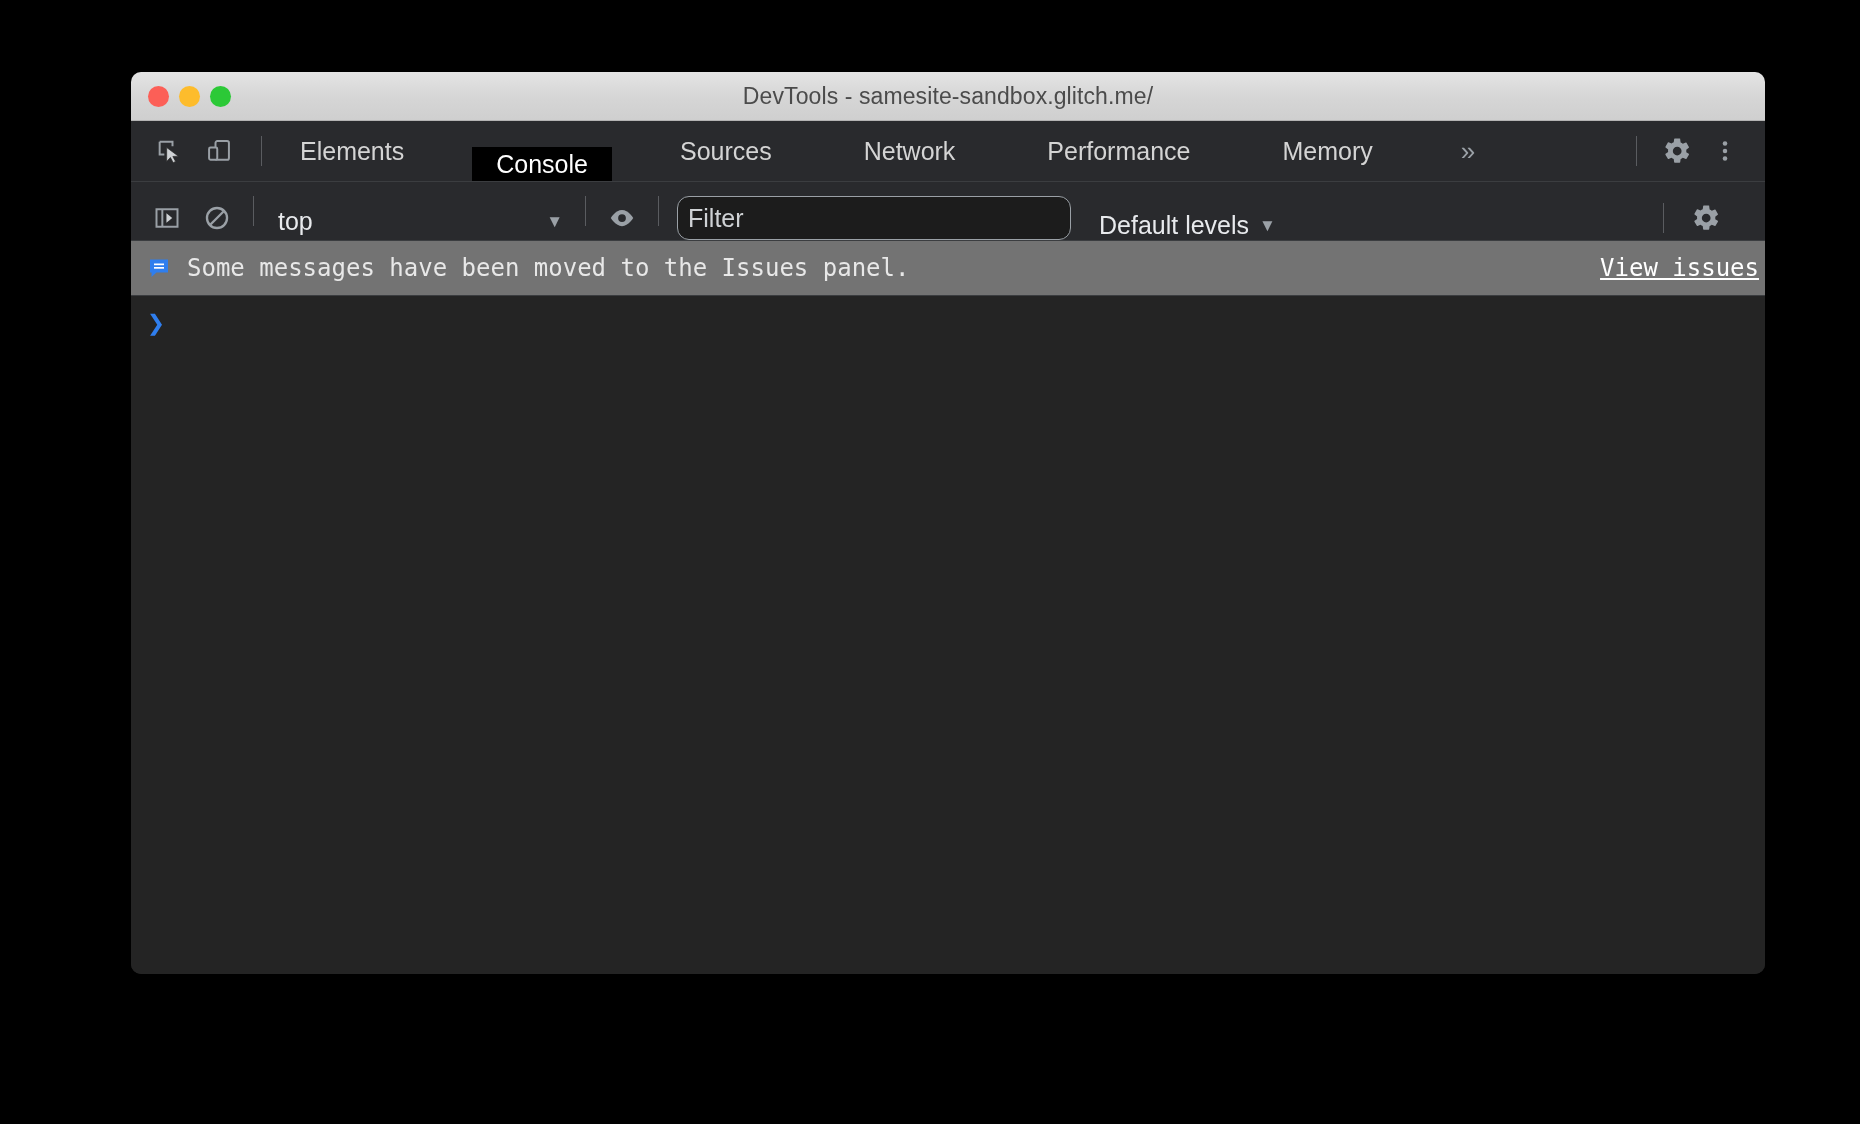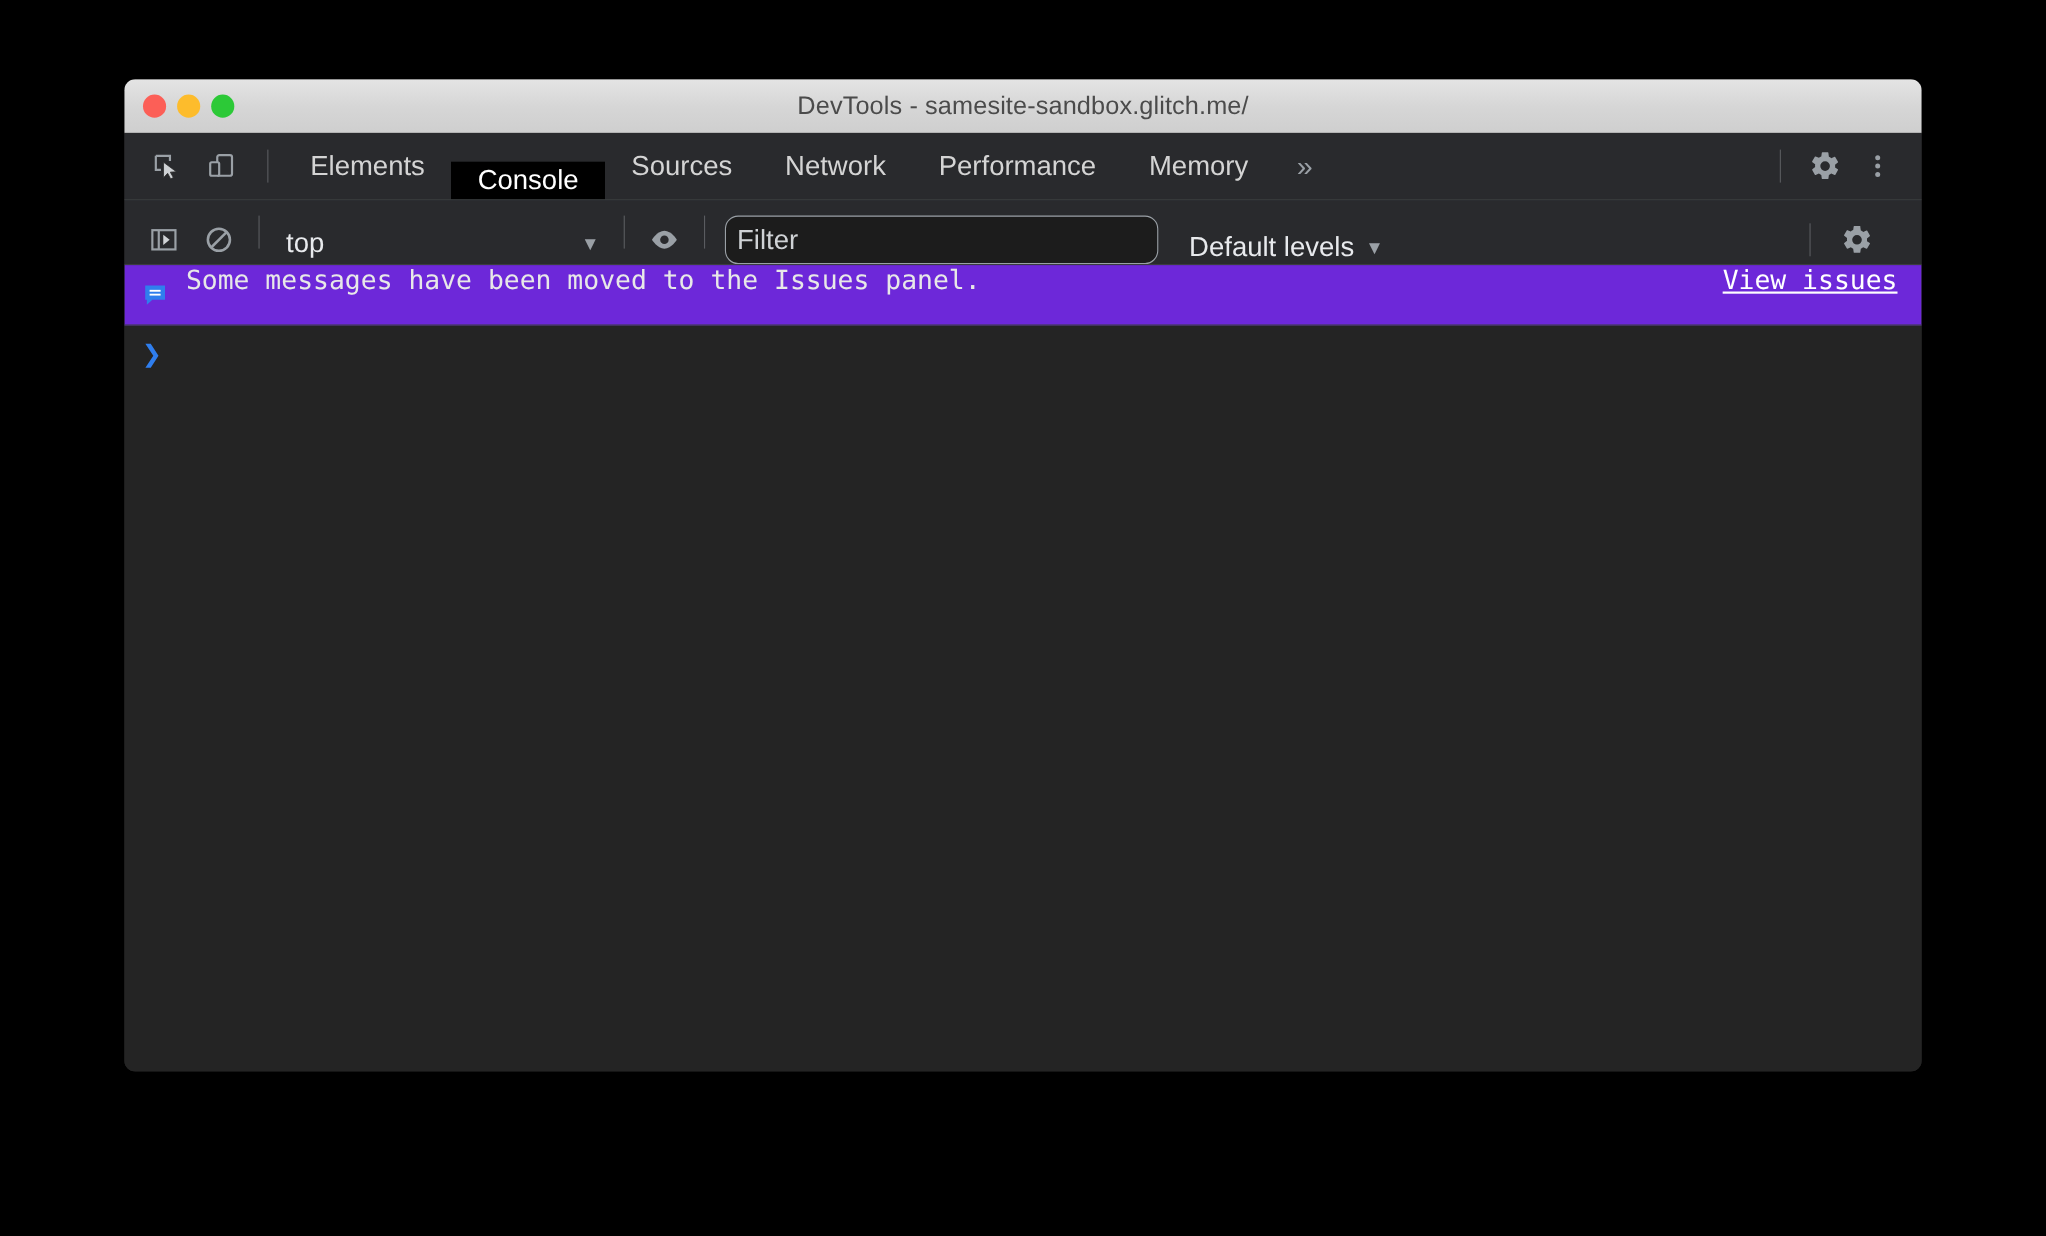--- a/index.html
+++ b/index.html
@@ -16,21 +16,21 @@
   #screen {
     position: relative;
     width: 1860px;
     height: 1124px;
     background: #000000;
   }
 
   
   .window {
     position: absolute;
-    left: 113px;
+    left: 131px;
     top: 72px;
     width: 1634px;
     height: 902px;
     border-radius: 10px;
     background: #242424;
     box-shadow: 0 0 46px 22px rgba(0,0,0,1), 0 0 90px 40px rgba(0,0,0,0.9);
     overflow: hidden;
     display: flex;
     flex-direction: column;
   }
@@ -100,20 +100,21 @@
   .vdivider {
     width: 1px;
     height: 30px;
     background: #5a5c60;
     align-self: center;
     margin: 0 14px;
   }
   .tabs {
     display: flex;
     align-items: stretch;
+    gap: 44px;
   }
   .tab {
     display: flex;
     align-items: center;
     padding: 0 24px;
     font-size: 25px;
     color: #d4d4d4;
     white-space: nowrap;
     font-family: "Liberation Sans", sans-serif;
   }
@@ -201,24 +202,25 @@
 
   
   .console-body {
     flex: 1 1 auto;
     background: #242424;
     overflow: hidden;
     position: relative;
   }
   .msg-row {
     display: flex;
+    align-items: center;
     min-height: 54px;
-    background: #6d28d9;
+    background: #737373;
     border-bottom: 1px solid #3b3d40;
-    padding: 0 22px 0 16px;
+    padding: 0 6px 0 16px;
   }
   .msg-icon {
     flex: 0 0 auto;
     width: 30px;
     display: flex;
     align-items: center;
     justify-content: flex-start;
   }
   .msg-text {
     color: #e8e8e8;

